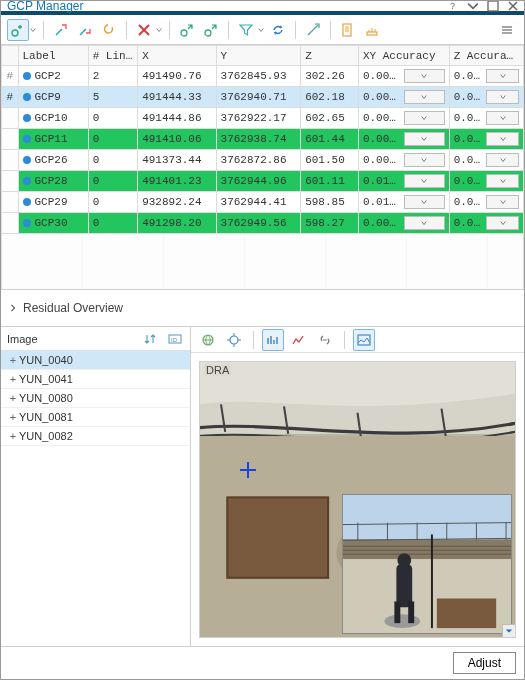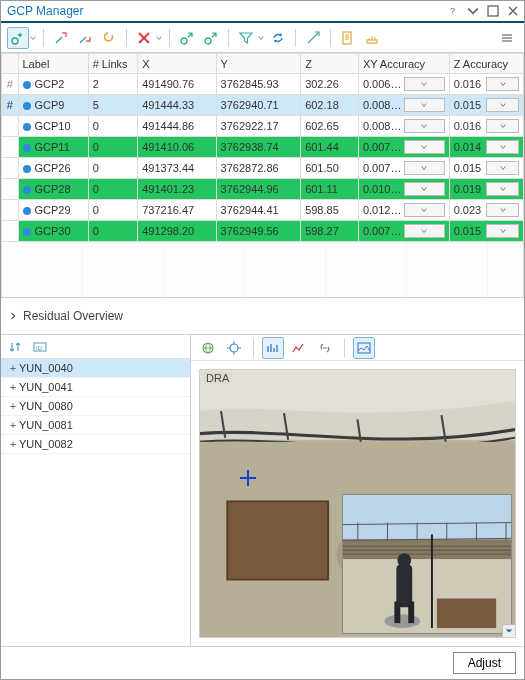--- a/index.html
+++ b/index.html
@@ -1,36 +1,36 @@
 <!DOCTYPE html>
 <html><head>
 <meta charset="utf-8">
 <style>
   * { box-sizing: border-box; }
   html, body { margin: 0; padding: 0; font-family: "Segoe UI", Arial, sans-serif; font-size: 11px; color: #333; }
   body { width: 525px; height: 680px; border: 1px solid #999; background: #fff; display: flex; flex-direction: column; }
 
   
-  .title-bar { display: flex; align-items: center; height: 22px; padding: 0 4px 0 6px; border-bottom: 2px solid #0c4a6e; }
+  .title-bar { display: flex; align-items: center; height: 14px; padding: 0 4px 0 6px; border-bottom: 4px solid #0c4a6e; }
   .title-text { flex: 1; color: #1177bb; font-size: 12px; }
   .tb-icon { width: 14px; height: 14px; margin-left: 6px; display: inline-flex; align-items: center; justify-content: center; color: #666; }
   .tb-icon svg { width: 12px; height: 12px; }
 
   
   .toolbar { display: flex; align-items: center; height: 30px; padding: 0 6px; gap: 2px; border-bottom: 1px solid #d0d0d0; }
   .tool-btn { width: 22px; height: 22px; border: 1px solid transparent; display: inline-flex; align-items: center; justify-content: center; border-radius: 2px; }
   .tool-btn.sel { border-color: #7ab7e8; background: #e6f2fb; }
   .tool-sep { width: 1px; height: 18px; background: #d0d0d0; margin: 0 4px; }
   .tool-btn svg { width: 16px; height: 16px; }
   .dd-caret { width: 8px; height: 22px; display: inline-flex; align-items: center; justify-content: center; margin-left: -2px; }
   .dd-caret svg { width: 6px; height: 6px; }
 
   
   .table-wrap { flex: 0 0 auto; }
-  table.grid { border-collapse: collapse; width: 100%; table-layout: fixed; }
+  table.grid { border-collapse: collapse; width: 100%; table-layout: fixed; font-family: Liberation Mono, monospace; }
   .grid th, .grid td { border: 1px solid #dcdcdc; padding: 3px 4px; height: 20px; text-align: left; font-weight: normal; white-space: nowrap; overflow: hidden; text-overflow: ellipsis; }
   .grid th { background: #f8f8f8; }
   .grid .rn { width: 16px; text-align: center; color: #888; background: #f8f8f8; }
   .grid td.rn { background: #fdfdfd; }
   .dot { display: inline-block; width: 8px; height: 8px; border-radius: 50%; background: #2e8bd8; margin-right: 4px; vertical-align: middle; }
   tr.odd td { background: #22c55e; }
   tr.sel td, tr.sel td.rn { background: #cfe8f9 !important; }
   tr.sel td.rn { color: #333; }
   .acc-cell { display: flex; align-items: center; }
   .acc-cell span { flex: 1; overflow: hidden; text-overflow: ellipsis; }
@@ -394,21 +394,21 @@
                   <path d="M1 2 L4 6 L7 2" stroke="#555" fill="none"></path>
                 </svg>
               </span>
             </div>
           </td>
         </tr>
         <tr>
           <td class="rn"></td>
           <td><span class="dot"></span>GCP29</td>
           <td>0</td>
-          <td>737216.47</td>
+          <td>932892.24</td>
           <td>3762944.41</td>
           <td>598.85</td>
           <td>
             <div class="acc-cell">
               <span>0.01280624</span>
               <span class="dd">
                 <svg viewBox="0 0 8 8">
                   <path d="M1 2 L4 6 L7 2" stroke="#555" fill="none"></path>
                 </svg>
               </span>
@@ -462,20 +462,21 @@
   <span class="chev"><svg viewBox="0 0 10 10">
         <path d="M3 1 L7 5 L3 9" stroke="#555" fill="none" stroke-width="1.4"></path>
       </svg></span>
   <span>Residual Overview</span>
 </div>
 
 <div class="bottom">
 
   <div class="img-panel">
     <div class="img-header">
+      <span class="lbl">Image</span>
       <span class="small-ico">
           <svg viewBox="0 0 14 14">
             <path d="M3 3v8M3 11l-2-2M3 11l2-2 M9 11V3M9 3l-2 2M9 3l2 2" stroke="#59b" fill="none" stroke-width="1.1"></path>
           </svg>
         </span>
       <span class="small-ico">
           <svg viewBox="0 0 14 14">
             <rect x="1" y="3" width="12" height="8" fill="none" stroke="#59b"></rect>
             <text x="3" y="10" font-size="6" fill="#59b">ID</text>
           </svg>

